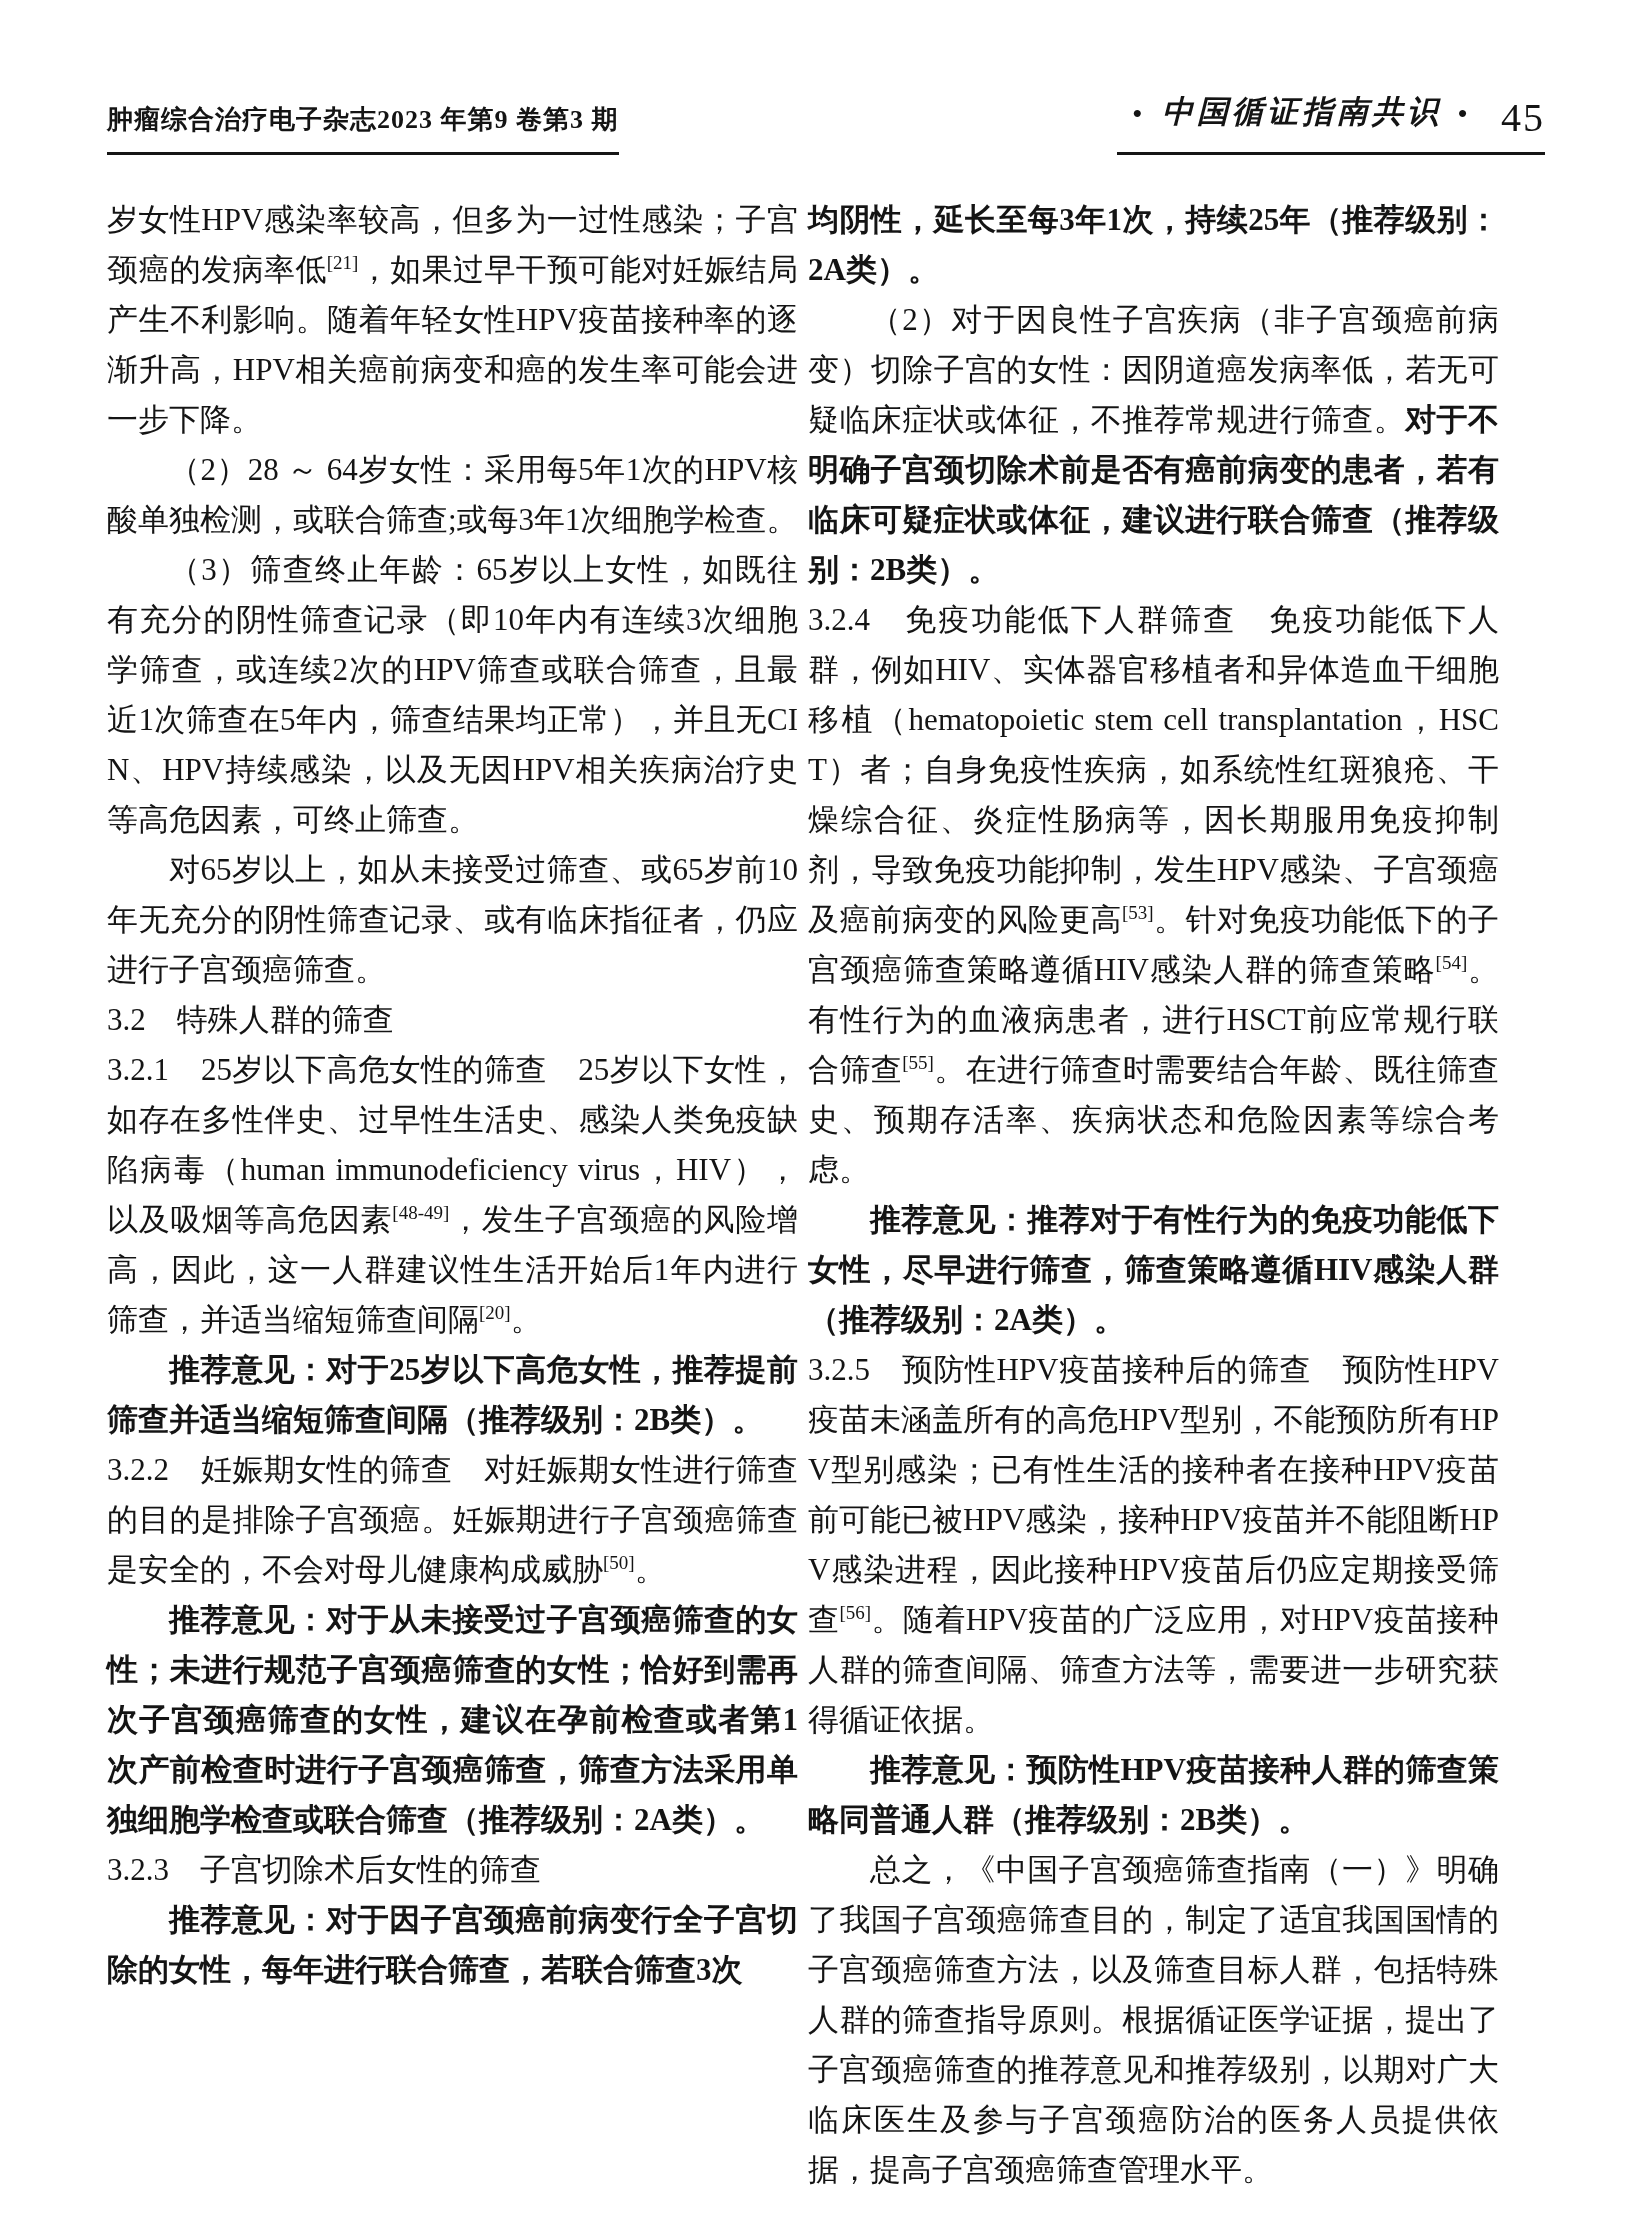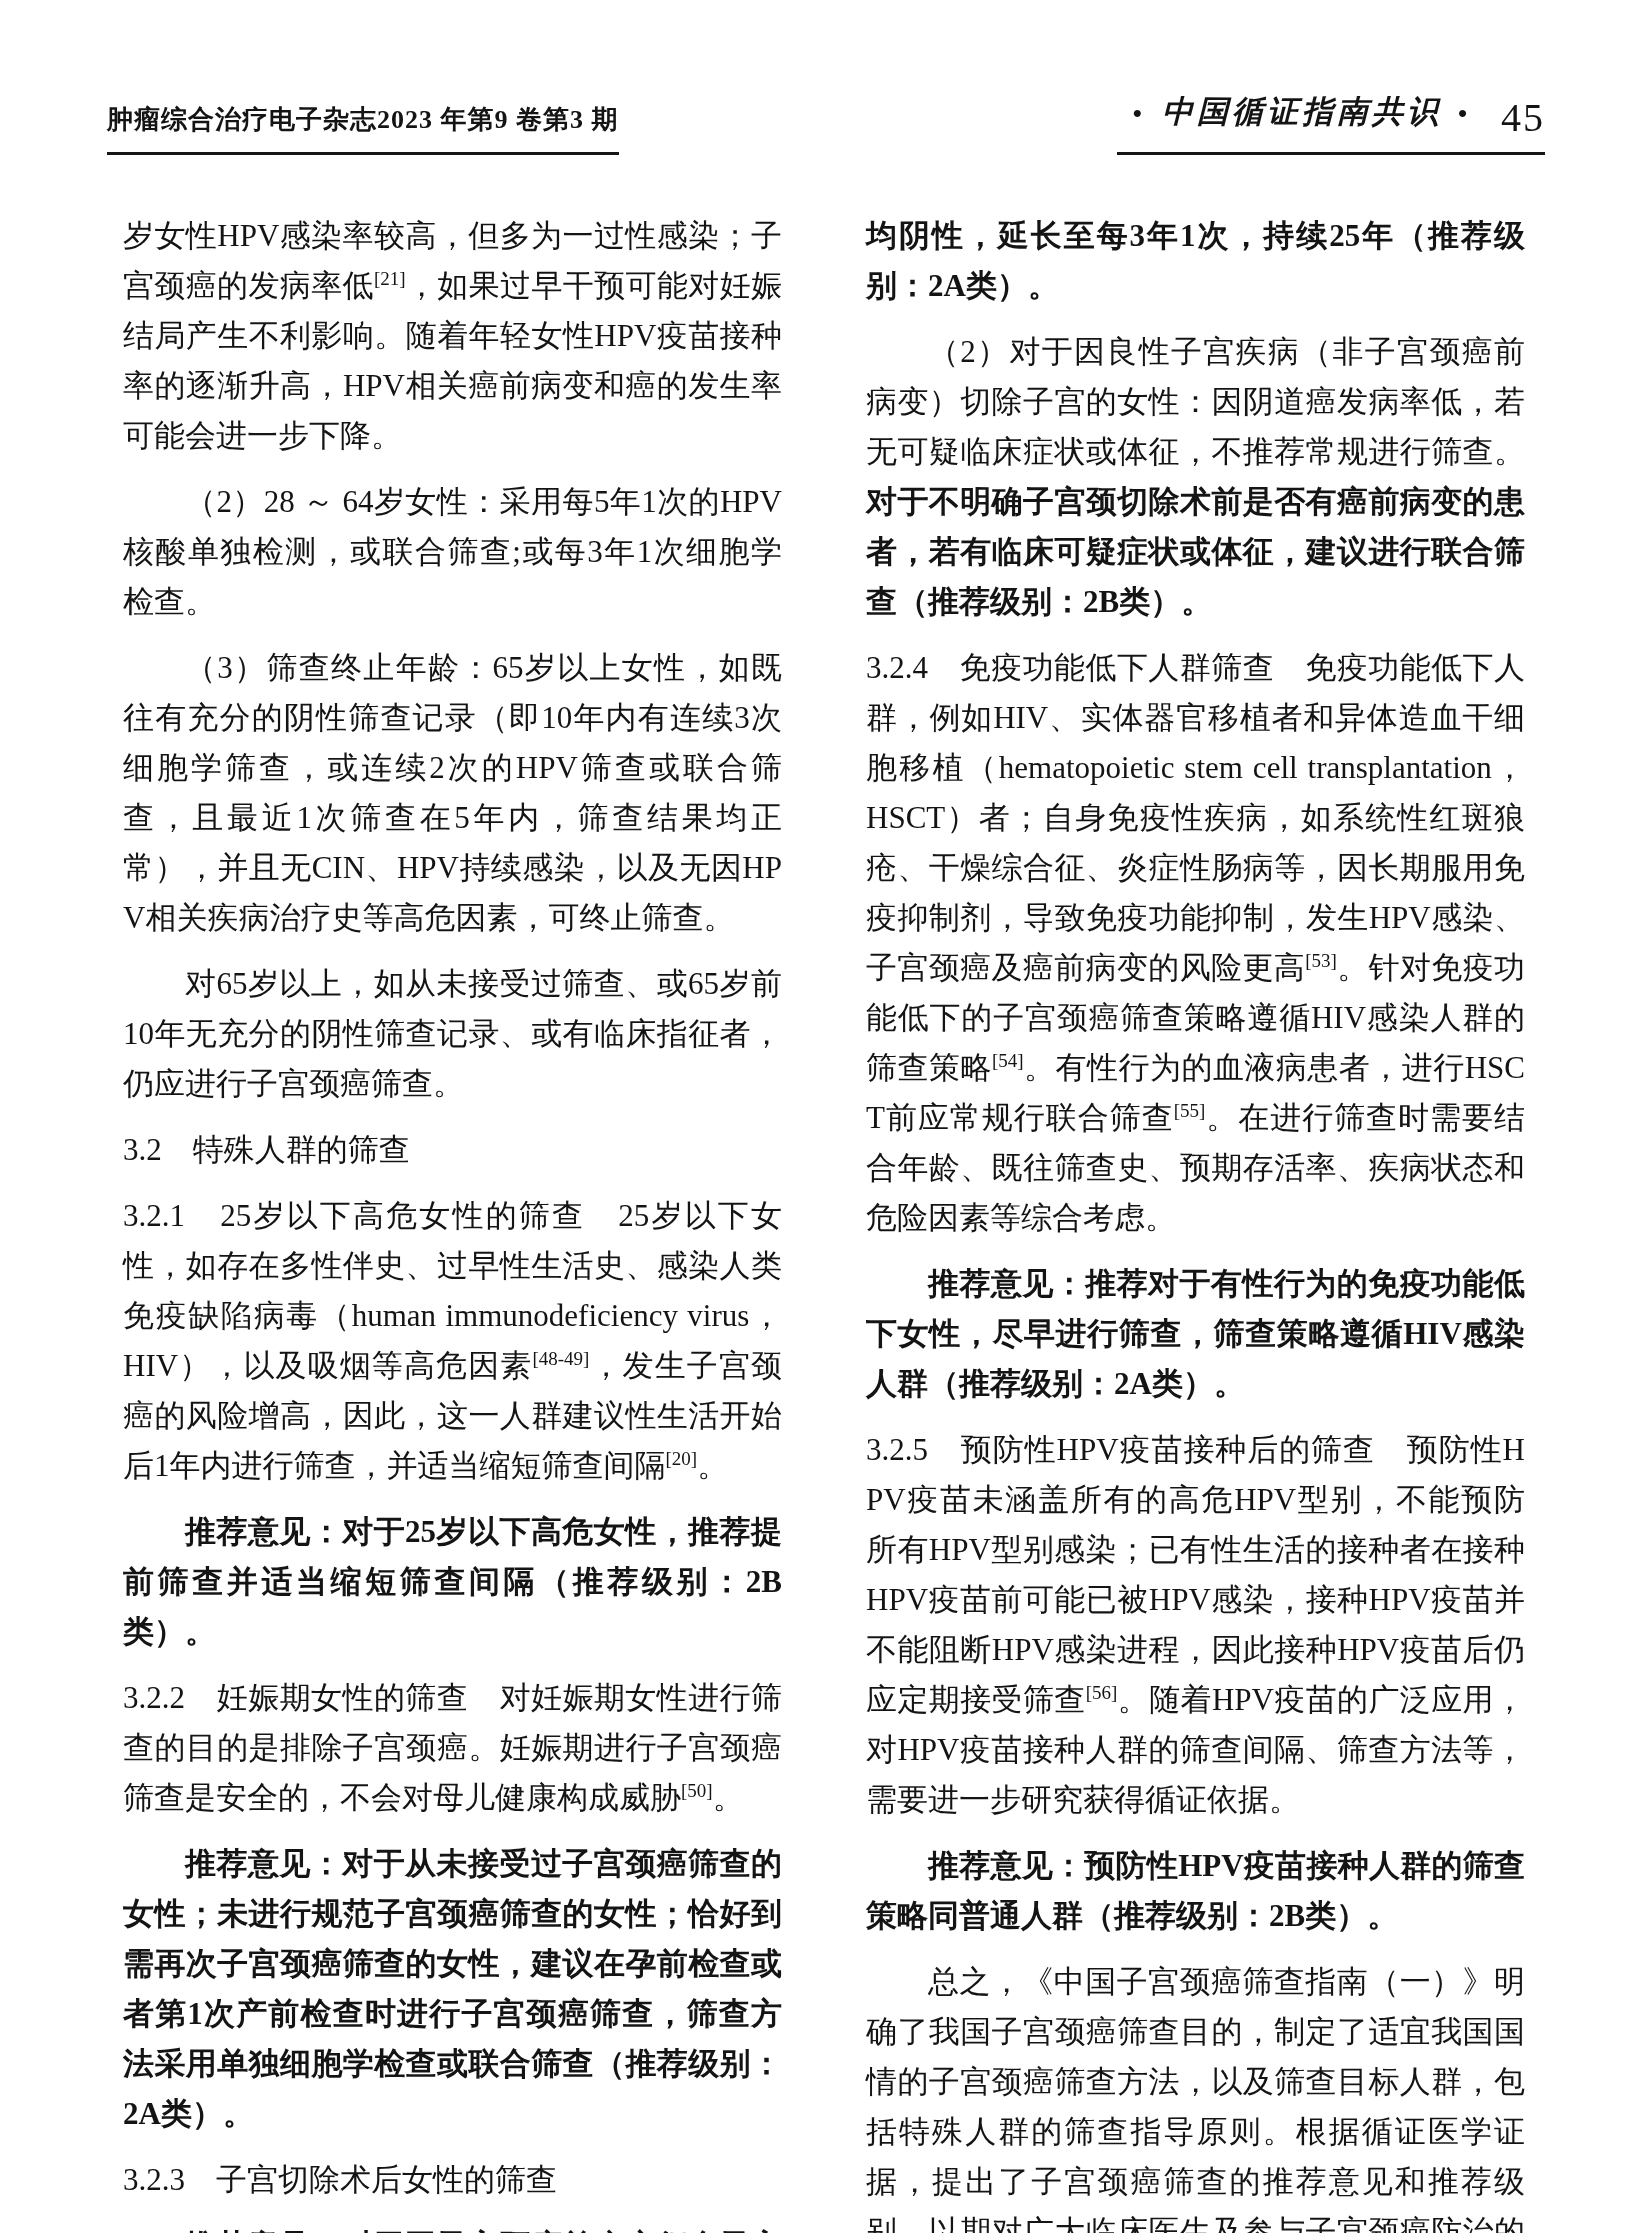--- a/index.html
+++ b/index.html
@@ -27,24 +27,24 @@
   }
   .journal-label {
     font-size:31px; font-style:italic; font-weight:600;
     letter-spacing:4px; line-height:36px;
   }
   .hdr-bullet { font-size:26px; margin:0 16px; font-style:normal; }
   .page-number { font-size:40px; margin-left:14px; letter-spacing:2px; }
 
   .col { position:absolute; top:195px; width:691px; }
   .col-left  { left:107px; }
-  .col-right { left:850px; }
+  .col-right { left:808px; }
 
   p.para {
-    margin:16px; font-size:31px; line-height:50px;
+    margin:0; font-size:31px; line-height:50px;
     text-align:justify; word-break:break-all;
   }
   p.indent { text-indent:62px; }
   .n { font-weight:normal; }
   .b { font-weight:bold; }
   .h { }
   sup.ref { font-size:19px; vertical-align:super; line-height:0; }
 </style>
 </head>
 <body>

